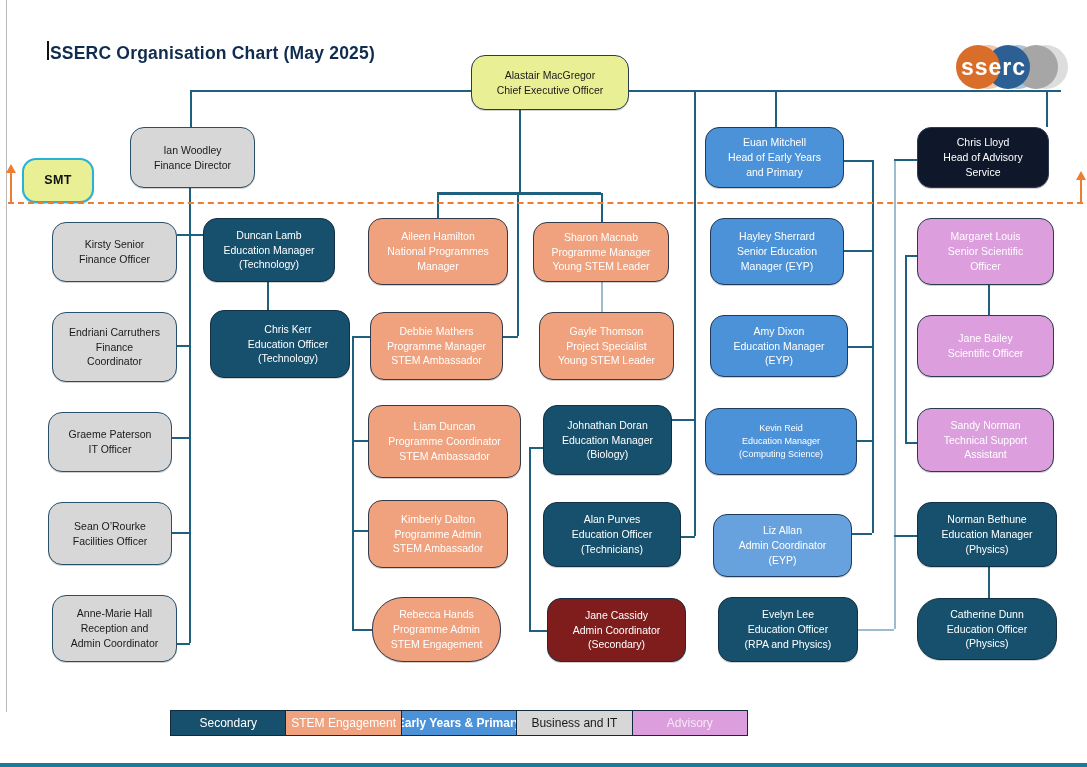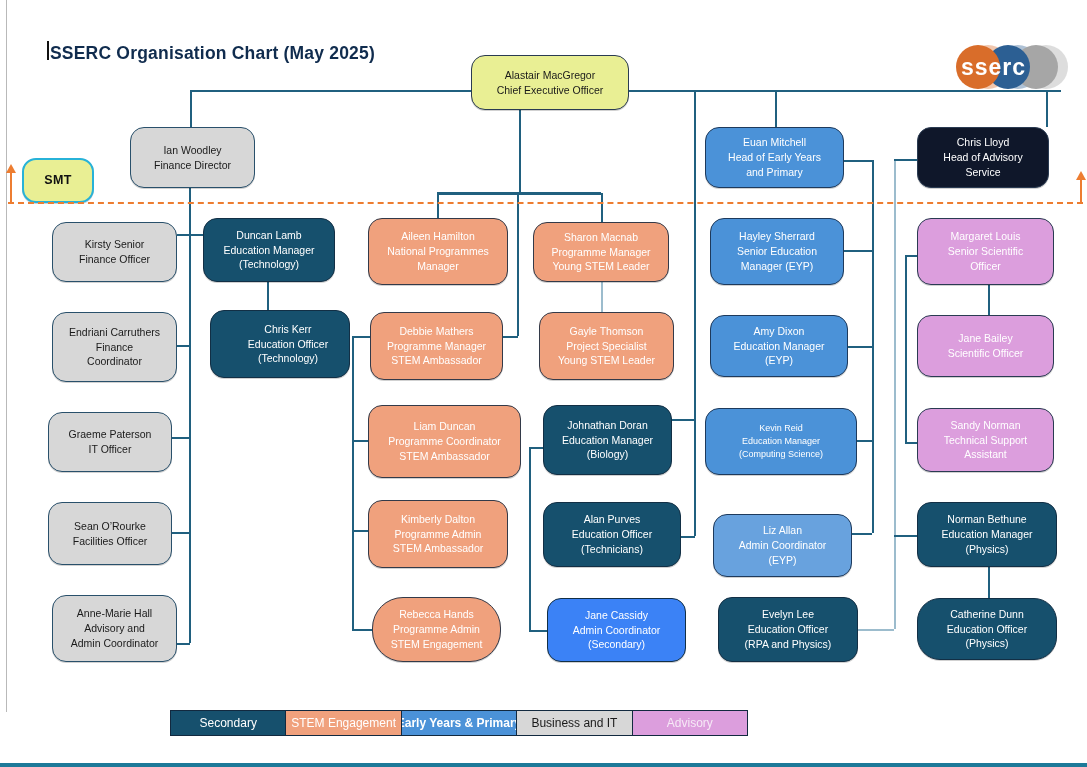--- a/index.html
+++ b/index.html
@@ -144,21 +144,21 @@
       <div class="node" style="left: 48px; top: 412px; width: 124px; height: 60px; background: rgb(215, 215, 215); color: rgb(26, 26, 26); border-color: rgb(41, 80, 107);">
         <div class="nline">Graeme Paterson</div>
         <div class="nline">IT Officer</div>
       </div>
       <div class="node" style="left: 48px; top: 502px; width: 124px; height: 63px; background: rgb(215, 215, 215); color: rgb(26, 26, 26); border-color: rgb(41, 80, 107);">
         <div class="nline">Sean O’Rourke</div>
         <div class="nline">Facilities Officer</div>
       </div>
       <div class="node" style="left: 52px; top: 595px; width: 125px; height: 67px; background: rgb(215, 215, 215); color: rgb(26, 26, 26); border-color: rgb(41, 80, 107);">
         <div class="nline">Anne-Marie Hall</div>
-        <div class="nline">Advisory and</div>
+        <div class="nline">Reception and</div>
         <div class="nline">Admin Coordinator</div>
       </div>
       <div class="node" style="left: 203px; top: 218px; width: 132px; height: 64px; background: rgb(22, 80, 109); color: rgb(255, 255, 255); border-color: rgb(18, 47, 69);">
         <div class="nline">Duncan Lamb</div>
         <div class="nline">Education Manager</div>
         <div class="nline">(Technology)</div>
       </div>
       <div class="node" style="left: 210px; top: 310px; width: 140px; height: 68px; background: rgb(22, 80, 109); color: rgb(255, 255, 255); border-color: rgb(18, 47, 69); padding-left: 20px;">
         <div class="nline">Chris Kerr</div>
         <div class="nline">Education Officer</div>
@@ -202,21 +202,21 @@
       <div class="node" style="left: 543px; top: 405px; width: 129px; height: 70px; background: rgb(22, 80, 109); color: rgb(255, 255, 255); border-color: rgb(18, 47, 69);">
         <div class="nline">Johnathan Doran</div>
         <div class="nline">Education Manager</div>
         <div class="nline">(Biology)</div>
       </div>
       <div class="node" style="left: 543px; top: 502px; width: 138px; height: 65px; background: rgb(22, 80, 109); color: rgb(255, 255, 255); border-color: rgb(18, 47, 69);">
         <div class="nline">Alan Purves</div>
         <div class="nline">Education Officer</div>
         <div class="nline">(Technicians)</div>
       </div>
-      <div class="node" style="left: 547px; top: 598px; width: 139px; height: 64px; background: #3b82f6; color: rgb(255, 255, 255); border-color: rgb(18, 47, 69);">
+      <div class="node" style="left: 547px; top: 598px; width: 139px; height: 64px; background: #7f1d1d; color: rgb(255, 255, 255); border-color: rgb(18, 47, 69);">
         <div class="nline">Jane Cassidy</div>
         <div class="nline">Admin Coordinator</div>
         <div class="nline">(Secondary)</div>
       </div>
       <div class="node" style="left: 705px; top: 127px; width: 139px; height: 61px; background: rgb(75, 146, 216); color: rgb(255, 255, 255); border-color: rgb(30, 58, 92);">
         <div class="nline">Euan Mitchell</div>
         <div class="nline">Head of Early Years</div>
         <div class="nline">and Primary</div>
       </div>
       <div class="node" style="left: 710px; top: 218px; width: 134px; height: 67px; background: rgb(75, 146, 216); color: rgb(255, 255, 255); border-color: rgb(30, 58, 92);">

